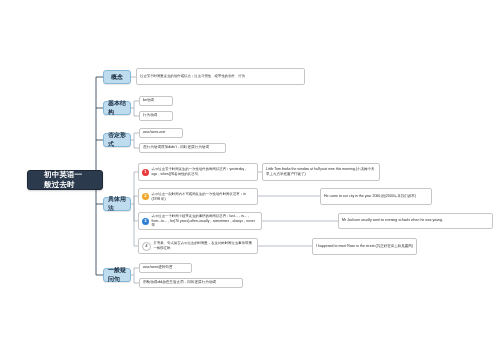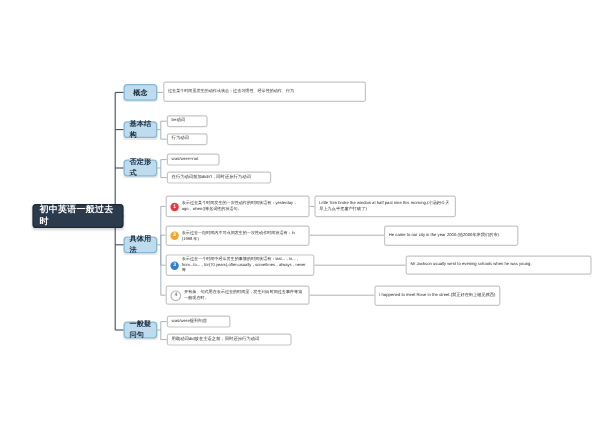--- a/index.html
+++ b/index.html
@@ -36,21 +36,21 @@
     align-items: center;
   }
   .root-node {
     background: #2b3a4d;
     border: 1px solid #1d2836;
     border-radius: 3px;
     color: #ffffff;
     font-size: 7.5px;
     font-weight: bold;
     letter-spacing: 0.2px;
-    padding: 0 5px;
+    padding: 0 16px;
     justify-content: center;
     box-shadow: 0 1px 2px rgba(0,0,0,0.18);
   }
   .branch-node {
     background: #bfdcef;
     border: 1px solid #86b8d8;
     border-radius: 3px;
     color: #1b2c3d;
     font-size: 6px;
     font-weight: bold;

